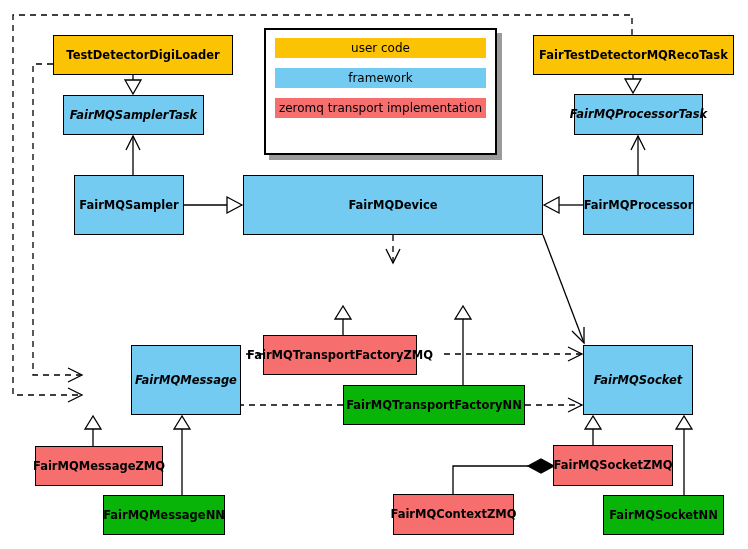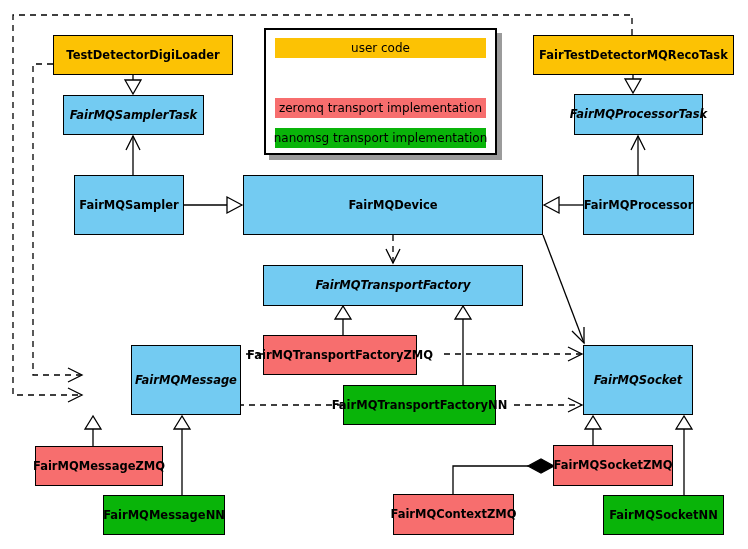--- a/index.html
+++ b/index.html
@@ -136,47 +136,46 @@
     <g>
       <path d="M528,466 L453,466 L453,494"></path>
       <polygon points="554,466 541,459 528,466 541,473" fill="#000"></polygon>
     </g>
   </svg>
 
   <div id="legend" style="box-shadow: rgb(155, 155, 155) 5px 5px 0px;">
     <div class="legend-item" style="top: 8px; background-color: rgb(252, 194, 4);">
       <span>user code</span>
     </div>
+    <div class="legend-item" style="top: 38px; background-color: rgb(115, 203, 242);">
+      <span>framework</span>
+    </div>
     <div class="legend-item" style="top: 68px; background-color: rgb(247, 110, 110);">
       <span>zeromq transport implementation</span>
-    </div>
-    <div class="legend-item" style="top: 98px; background-color: rgb(9, 180, 9);">
-      <span>nanomsg transport implementation</span>
     </div>
   </div>
 
   <div class="node" style="left: 53px; top: 35px; width: 180px; height: 40px; background-color: rgb(252, 194, 4);">TestDetectorDigiLoader</div>
 
   <div class="node" style="left: 533px; top: 35px; width: 201px; height: 40px; background-color: rgb(252, 194, 4);">FairTestDetectorMQRecoTask</div>
 
   <div class="node abstract" style="left: 63px; top: 95px; width: 141px; height: 40px; background-color: rgb(115, 203, 242);">FairMQSamplerTask</div>
 
   <div class="node abstract" style="left: 574px; top: 94px; width: 129px; height: 41px; background-color: rgb(115, 203, 242);">FairMQProcessorTask</div>
 
   <div class="node" style="left: 74px; top: 175px; width: 110px; height: 60px; background-color: rgb(115, 203, 242);">FairMQSampler</div>
 
   <div class="node" style="left: 243px; top: 175px; width: 300px; height: 60px; background-color: rgb(115, 203, 242);">FairMQDevice</div>
 
   <div class="node" style="left: 583px; top: 175px; width: 111px; height: 60px; background-color: rgb(115, 203, 242);">FairMQProcessor</div>
 
-  <div class="node abstract" style="left: 263px; top: 265px; width: 260px; height: 41px; background-color: rgb(115, 203, 242);">FairMQTransportFactory</div>
 
   <div class="node" style="left: 263px; top: 335px; width: 154px; height: 40px; background-color: rgb(247, 110, 110);">FairMQTransportFactoryZMQ</div>
 
-  <div class="node" style="left: 343px; top: 385px; width: 153px; height: 40px; background-color: rgb(9, 180, 9);">FairMQTransportFactoryNN</div>
+  <div class="node" style="left: 343px; top: 385px; width: 182px; height: 40px; background-color: rgb(9, 180, 9);">FairMQTransportFactoryNN</div>
 
   <div class="node abstract" style="left: 83px; top: 345px; width: 110px; height: 70px; background-color: rgb(115, 203, 242); margin-left: 48px;">FairMQMessage</div>
 
   <div class="node abstract" style="left: 583px; top: 345px; width: 110px; height: 70px; background-color: rgb(115, 203, 242);">FairMQSocket</div>
 
   <div class="node" style="left: 35px; top: 446px; width: 128px; height: 40px; background-color: rgb(247, 110, 110);">FairMQMessageZMQ</div>
 
   <div class="node" style="left: 103px; top: 495px; width: 122px; height: 40px; background-color: rgb(9, 180, 9);">FairMQMessageNN</div>
 
   <div class="node" style="left: 553px; top: 445px; width: 120px; height: 41px; background-color: rgb(247, 110, 110);">FairMQSocketZMQ</div>

